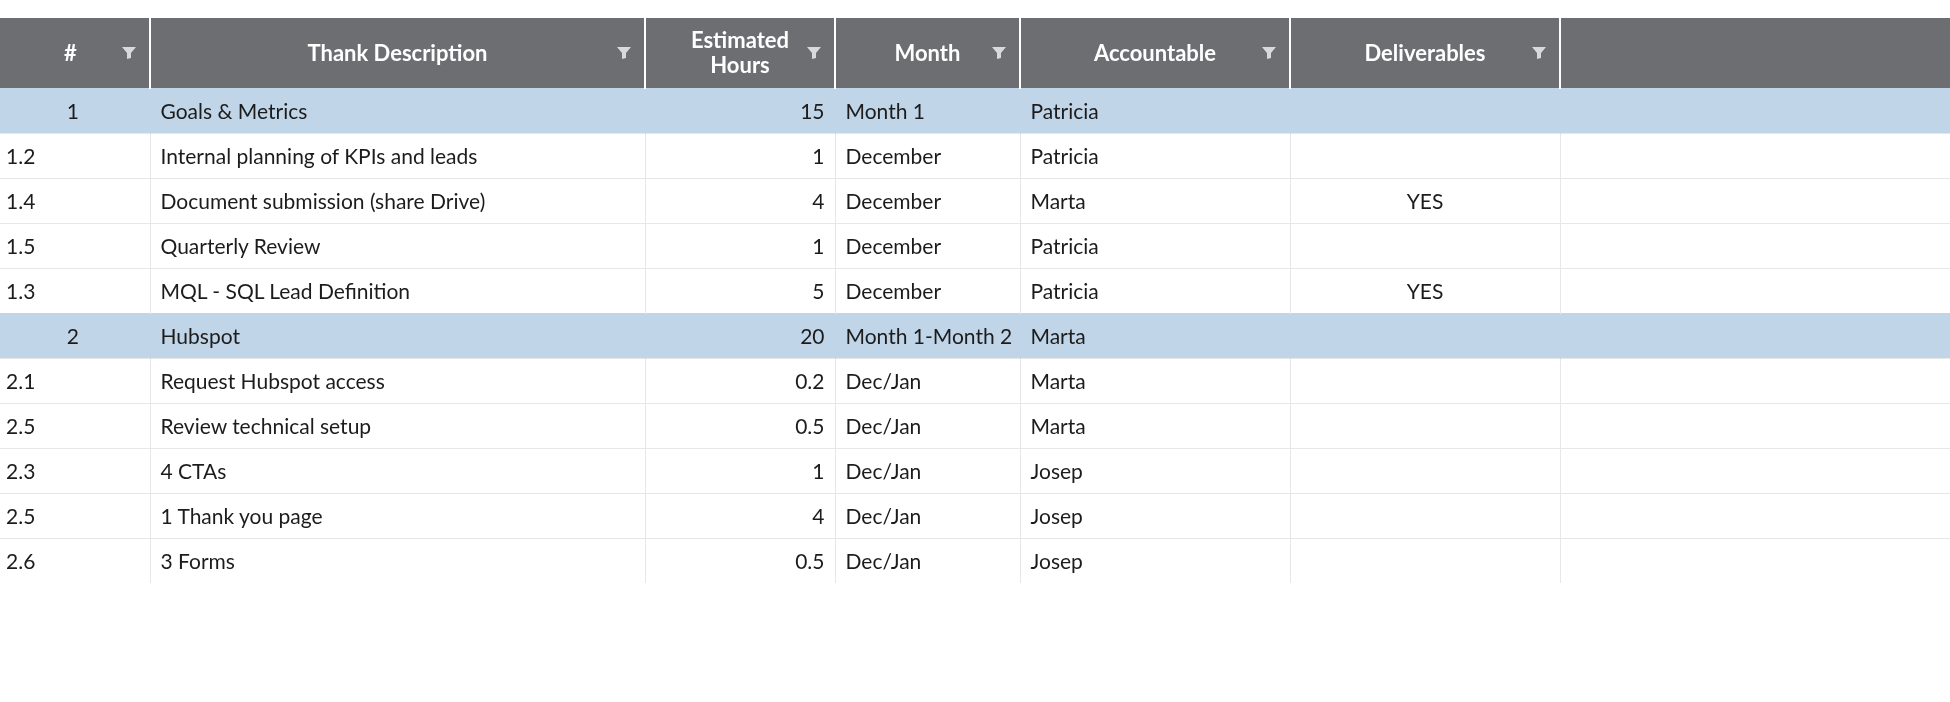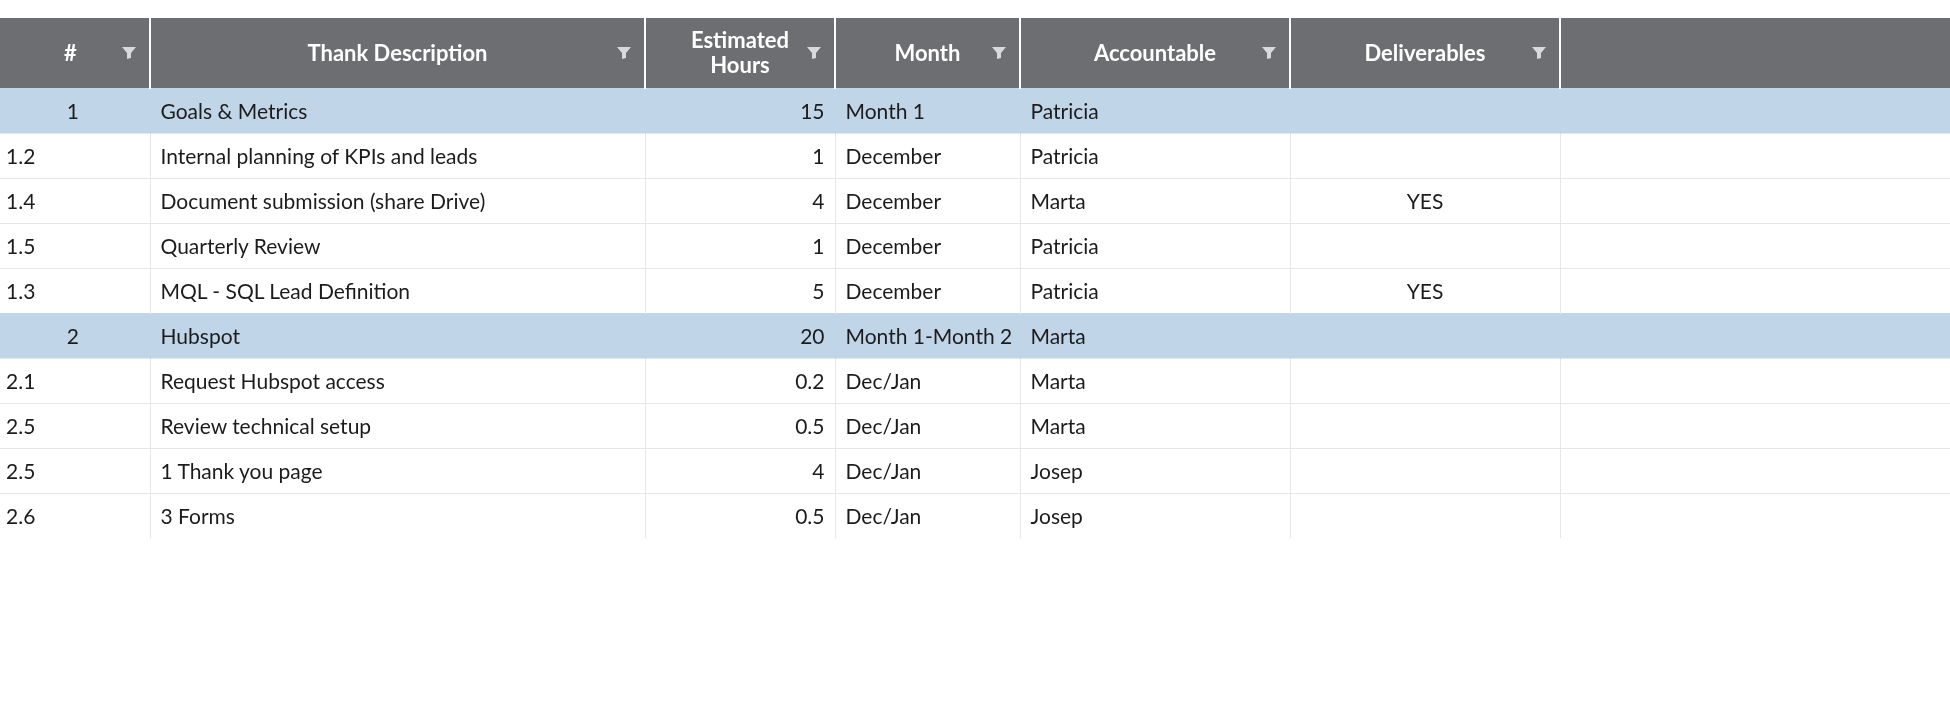--- a/index.html
+++ b/index.html
@@ -234,20 +234,29 @@
       <tr>
         <td class="col-num">2.5</td>
         <td class="col-desc">Review technical setup</td>
         <td class="col-hours">0.5</td>
         <td class="col-month">Dec/Jan</td>
         <td class="col-acct">Marta</td>
         <td class="col-deliv"></td>
         <td class="col-fill"></td>
       </tr>
       <tr>
+        <td class="col-num">2.3</td>
+        <td class="col-desc">4 CTAs</td>
+        <td class="col-hours">1</td>
+        <td class="col-month">Dec/Jan</td>
+        <td class="col-acct">Josep</td>
+        <td class="col-deliv"></td>
+        <td class="col-fill"></td>
+      </tr>
+      <tr>
         <td class="col-num">2.5</td>
         <td class="col-desc">1 Thank you page</td>
         <td class="col-hours">4</td>
         <td class="col-month">Dec/Jan</td>
         <td class="col-acct">Josep</td>
         <td class="col-deliv"></td>
         <td class="col-fill"></td>
       </tr>
       <tr>
         <td class="col-num">2.6</td>

